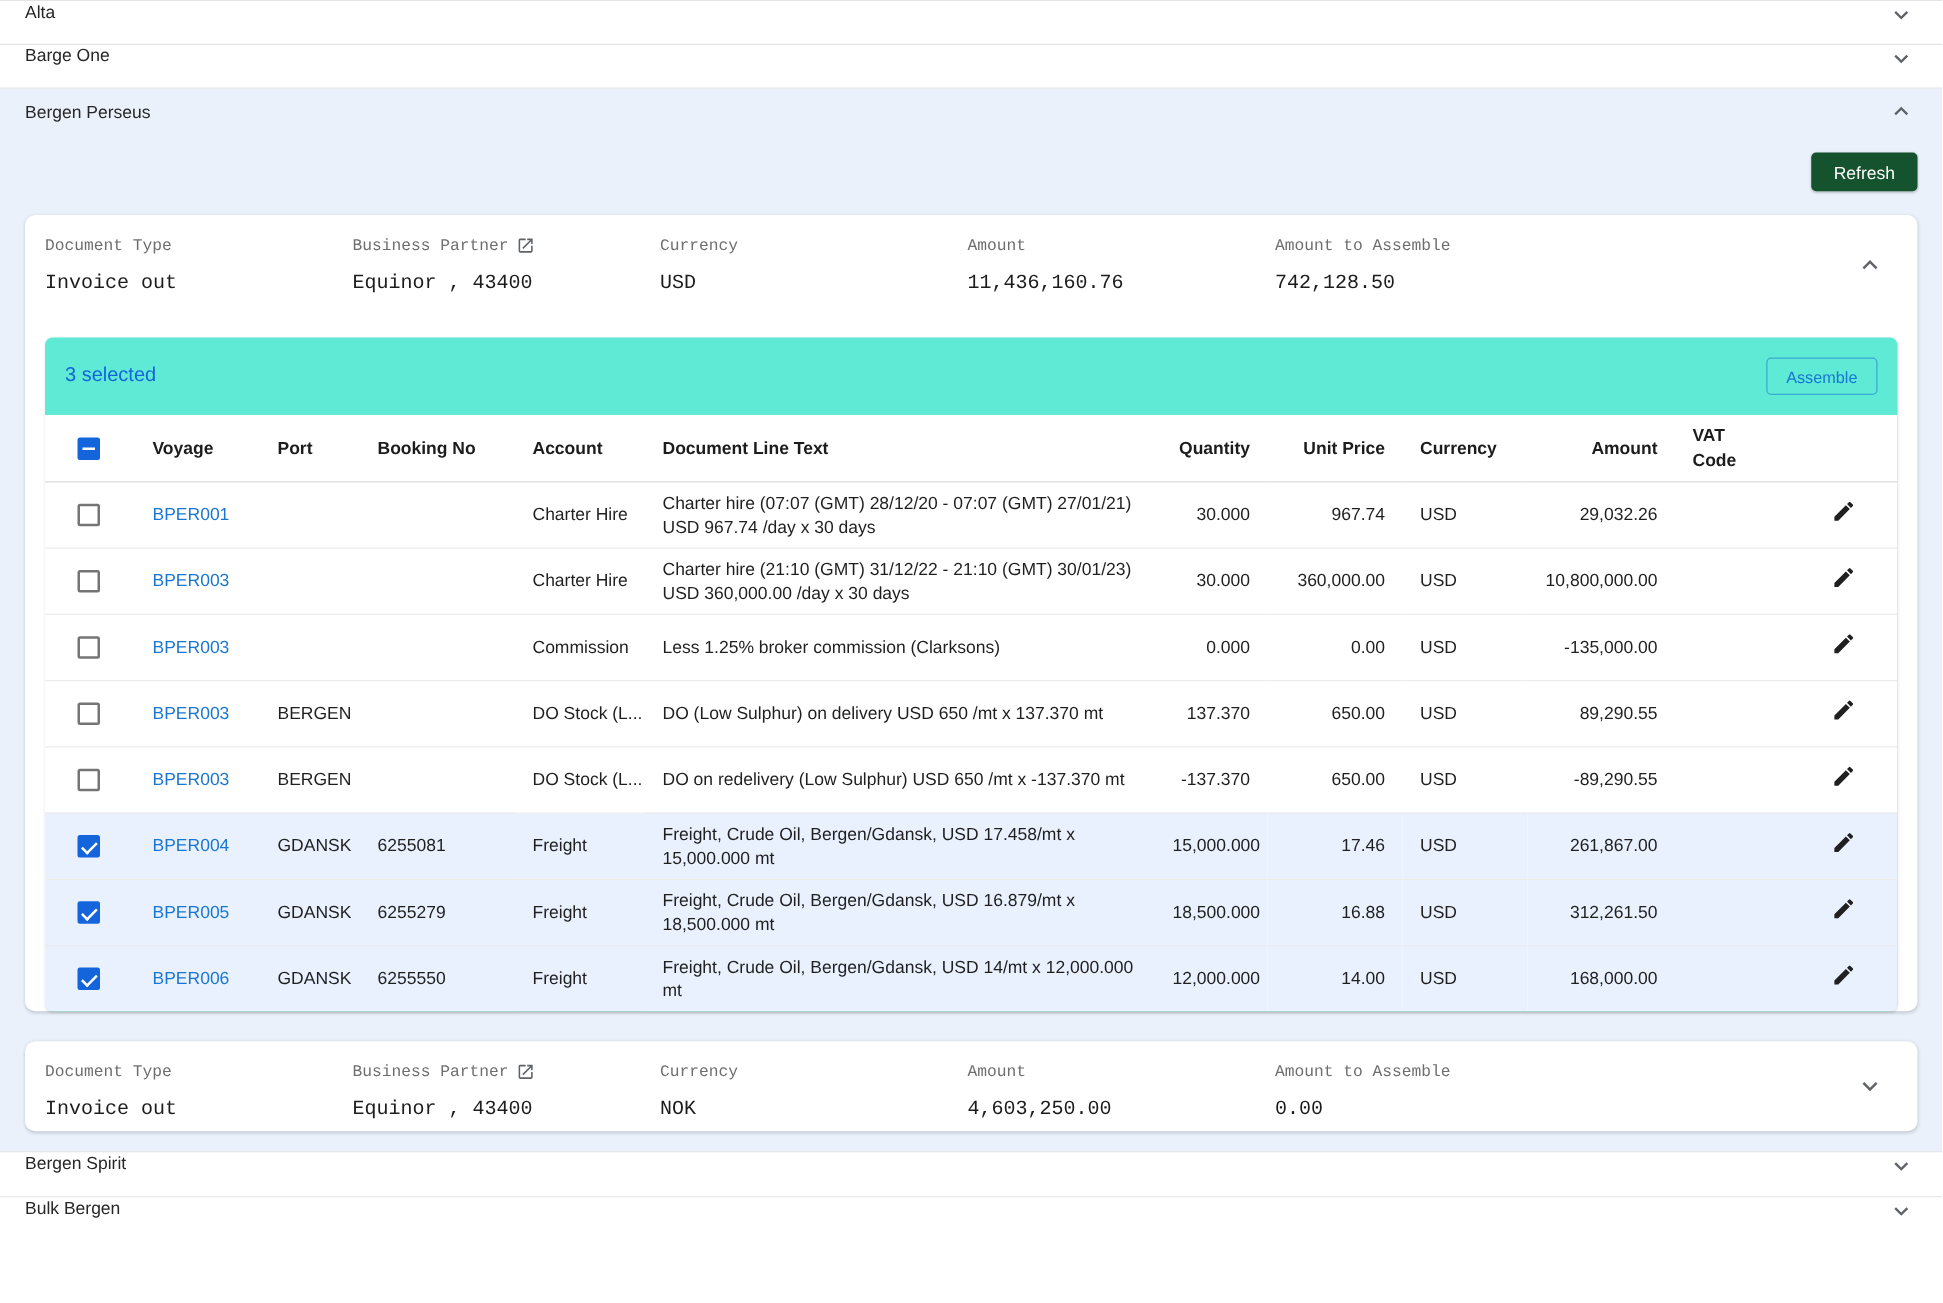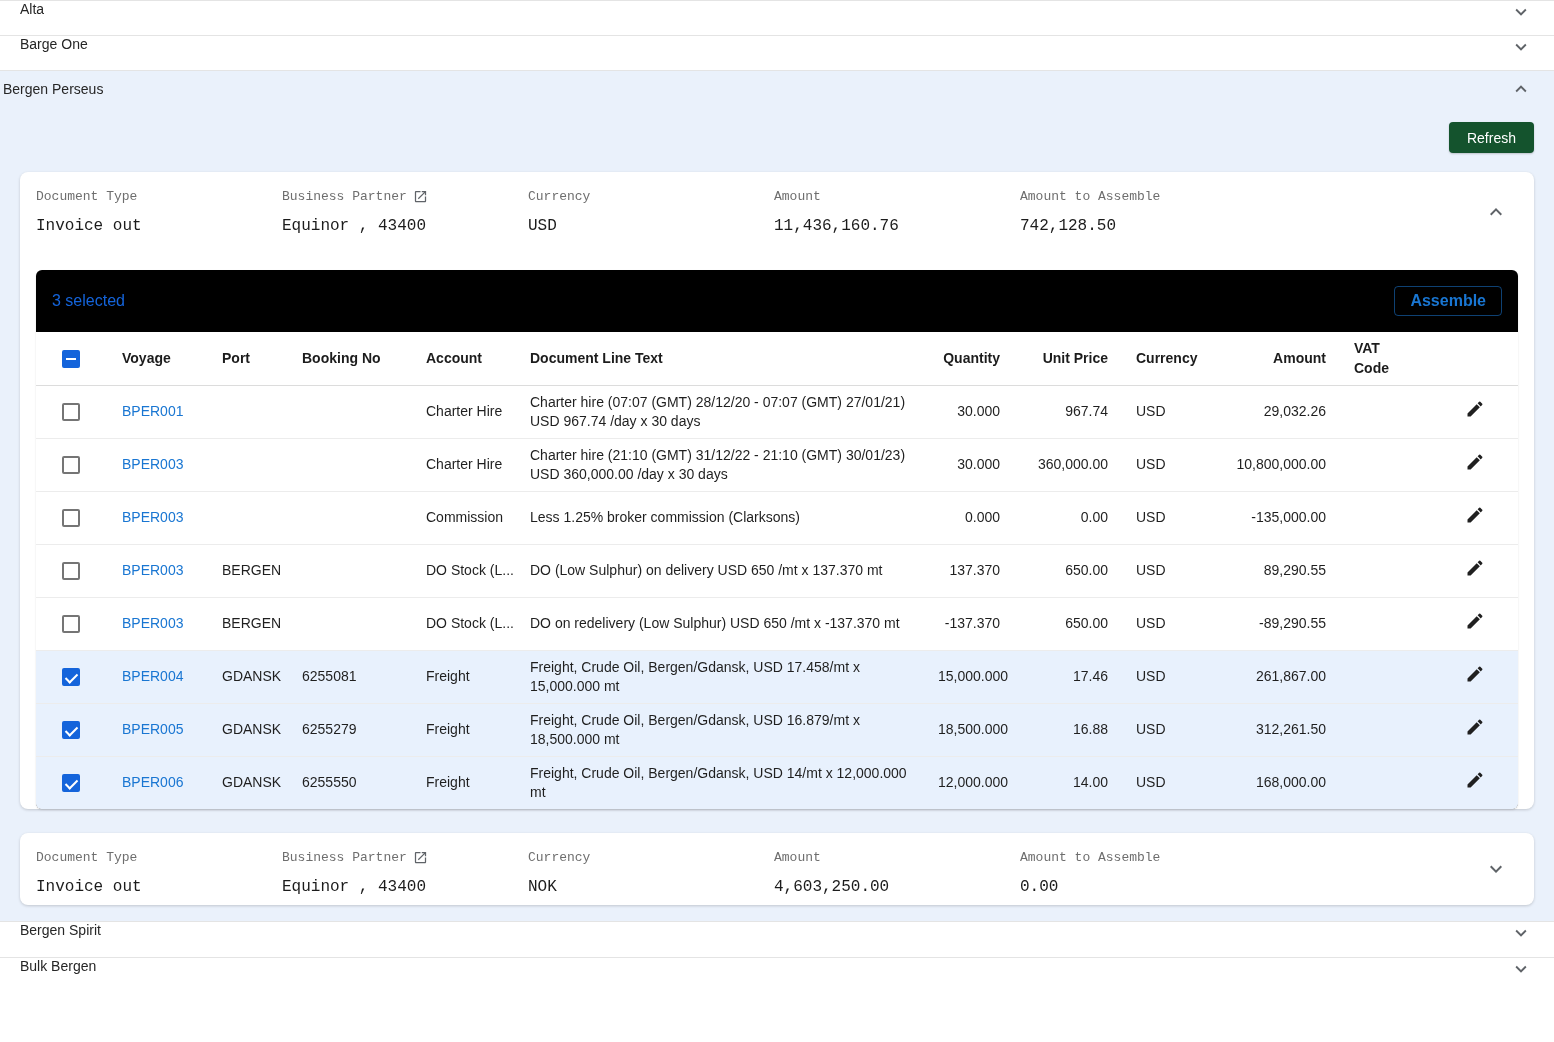--- a/index.html
+++ b/index.html
@@ -19,21 +19,21 @@
     border-bottom: 1px solid #e4e4e4; cursor: pointer;
   }
   .acc-row:last-child { border-bottom: none; }
   .chev { width: 22px; height: 22px; color: #5f6368; flex: 0 0 auto; }
   .chev svg { width: 22px; height: 22px; display: block; }
 
   
   .expanded-section { background: #eaf1fb; border-bottom: 1px solid #e4e4e4; padding-bottom: 16px; }
   .exp-row {
     height: 35px; display: flex; align-items: center; justify-content: space-between;
-    padding: 0 22px 0 3px; font-size: 14px; color: #262626; cursor: pointer; gap: 12px;
+    padding: 0 22px 0 20px; font-size: 14px; color: #262626; cursor: pointer; gap: 12px;
   }
   .refresh-row { display: flex; justify-content: flex-end; padding: 16px 20px 0; }
   .btn-primary {
     background: #14532d; color: #fff; border: none; border-radius: 4px;
     height: 31px; padding: 0 18px; font-size: 14px; font-family: inherit; cursor: pointer;
     box-shadow: 0 1px 2px rgba(0,0,0,.2);
   }
 
   .card {
     background: #fff; border-radius: 8px; margin: 19px 20px 0;
@@ -48,30 +48,30 @@
   .ext-icon { width: 15px; height: 15px; color: #5f6368; }
   .ext-icon svg { width: 15px; height: 15px; display: block; }
   .summary-chev {
     position: absolute; right: 26px; top: 28px; width: 24px; height: 24px;
     color: #5f6368; cursor: pointer;
   }
   .summary-chev svg { width: 24px; height: 24px; display: block; }
 
   .panel {
     margin: 18px 16px 24px; border-radius: 6px; overflow: hidden;
-    background: #000000; box-shadow: 0 1px 2px rgba(0,0,0,.12);
+    background: #5eead4; box-shadow: 0 1px 2px rgba(0,0,0,.12);
   }
   .panel-toolbar {
     height: 62px; display: flex; align-items: center; justify-content: space-between;
     padding: 0 16px;
   }
   .selected-count { font-size: 16px; color: #1464db; }
   .btn-outline {
     background: transparent; color: #1976d2; border: 1px solid rgba(25,118,210,.55);
-    border-radius: 4px; height: 30px; padding: 0 15px; font-size: 16px; font-family: inherit; cursor: pointer; font-weight: bold;
+    border-radius: 4px; height: 30px; padding: 0 15px; font-size: 13px; font-family: inherit; cursor: pointer;
   }
 
   table { width: 100%; border-collapse: collapse; background: #fff; table-layout: fixed; }
   thead th {
     height: 50px; font-size: 14px; font-weight: 600; color: #1c1c1c;
     text-align: left; vertical-align: middle; padding: 6px 14px;
     border-bottom: 1px solid #dcdcdc; background: #fff; line-height: 1.45;
   }
   tbody td {
     height: 53px; padding: 6px 14px; font-size: 14px; vertical-align: middle;

